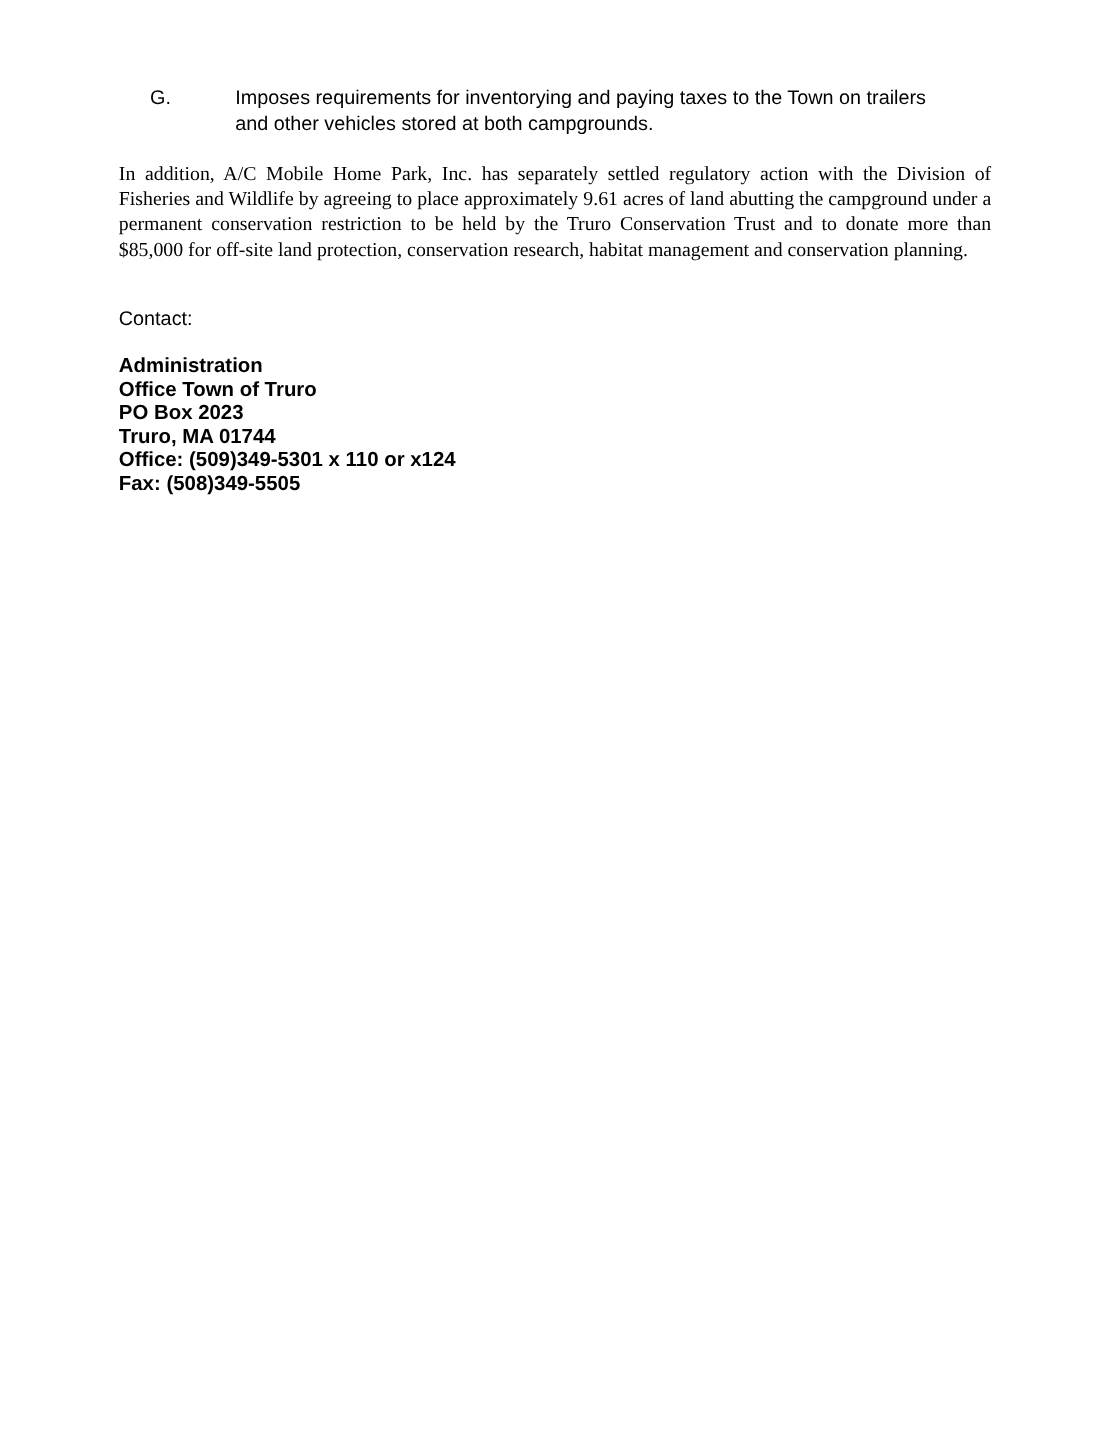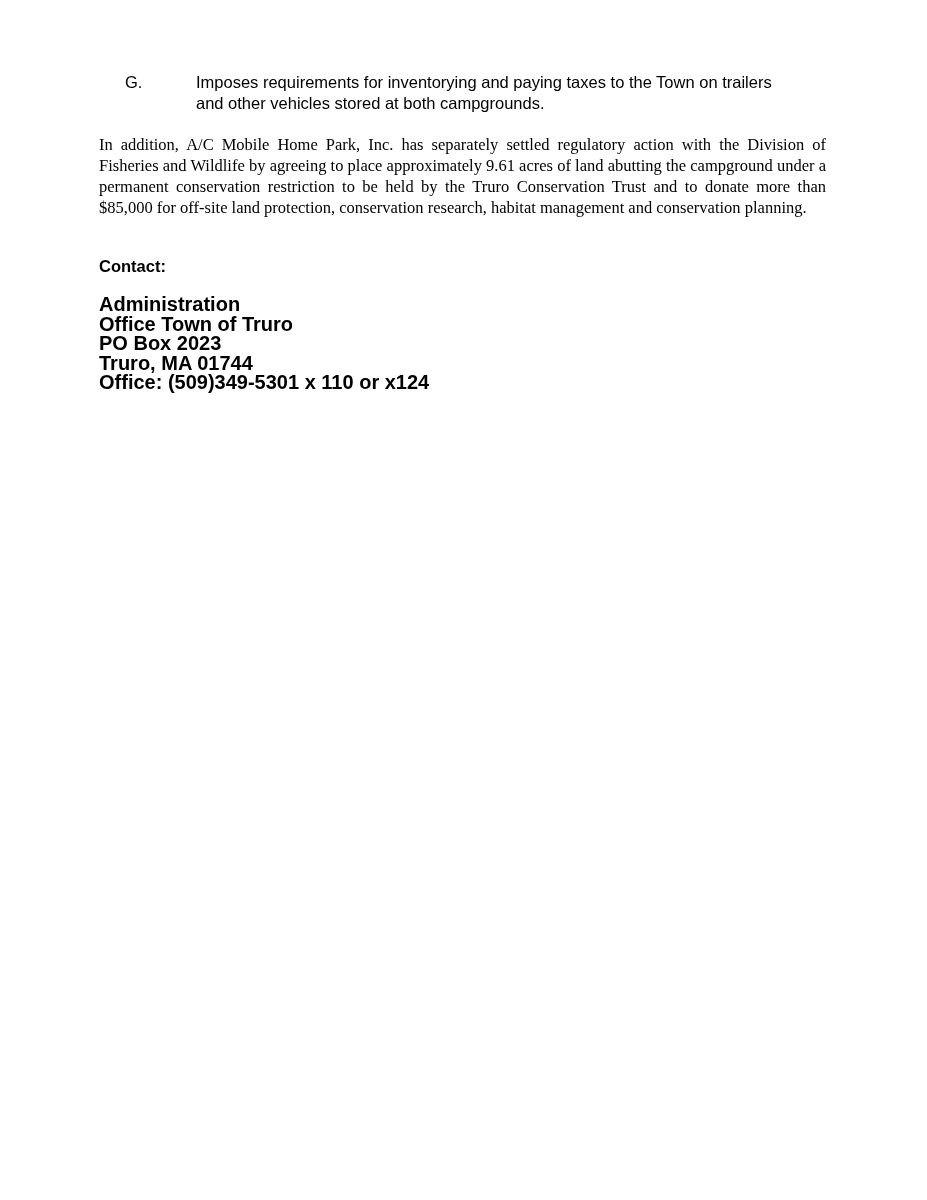--- a/index.html
+++ b/index.html
@@ -39,25 +39,25 @@
   .para {
     margin: 20px 0 0 0;
     width: 727px;
     text-align: justify;
     font-family: Liberation Serif, serif;
   }
   .contact-heading {
     margin-top: 38px;
     font-size: 16.5px;
     line-height: 21px;
-    font-weight: bold;
+    font-weight: normal;
   }
   .contact-block {
     margin-top: 18px;
-    font-size: 20px;
+    font-size: 17px;
     line-height: 19.5px;
     font-weight: bold;
   }
   .contact-line {
     white-space: nowrap;
   }
 </style>
 </head>
 <body>
 
@@ -72,15 +72,16 @@
 
 
   <div class="contact-heading">Contact:</div>
 
   <div class="contact-block">
     <div class="contact-line">Administration</div>
     <div class="contact-line">Office Town of Truro</div>
     <div class="contact-line">PO Box 2023</div>
     <div class="contact-line">Truro, MA 01744</div>
     <div class="contact-line">Office: (509)349-5301 x 110 or x124</div>
+    <div class="contact-line">Fax: (508)349-5505</div>
   </div>
 
 </div>
 
 </body></html>

